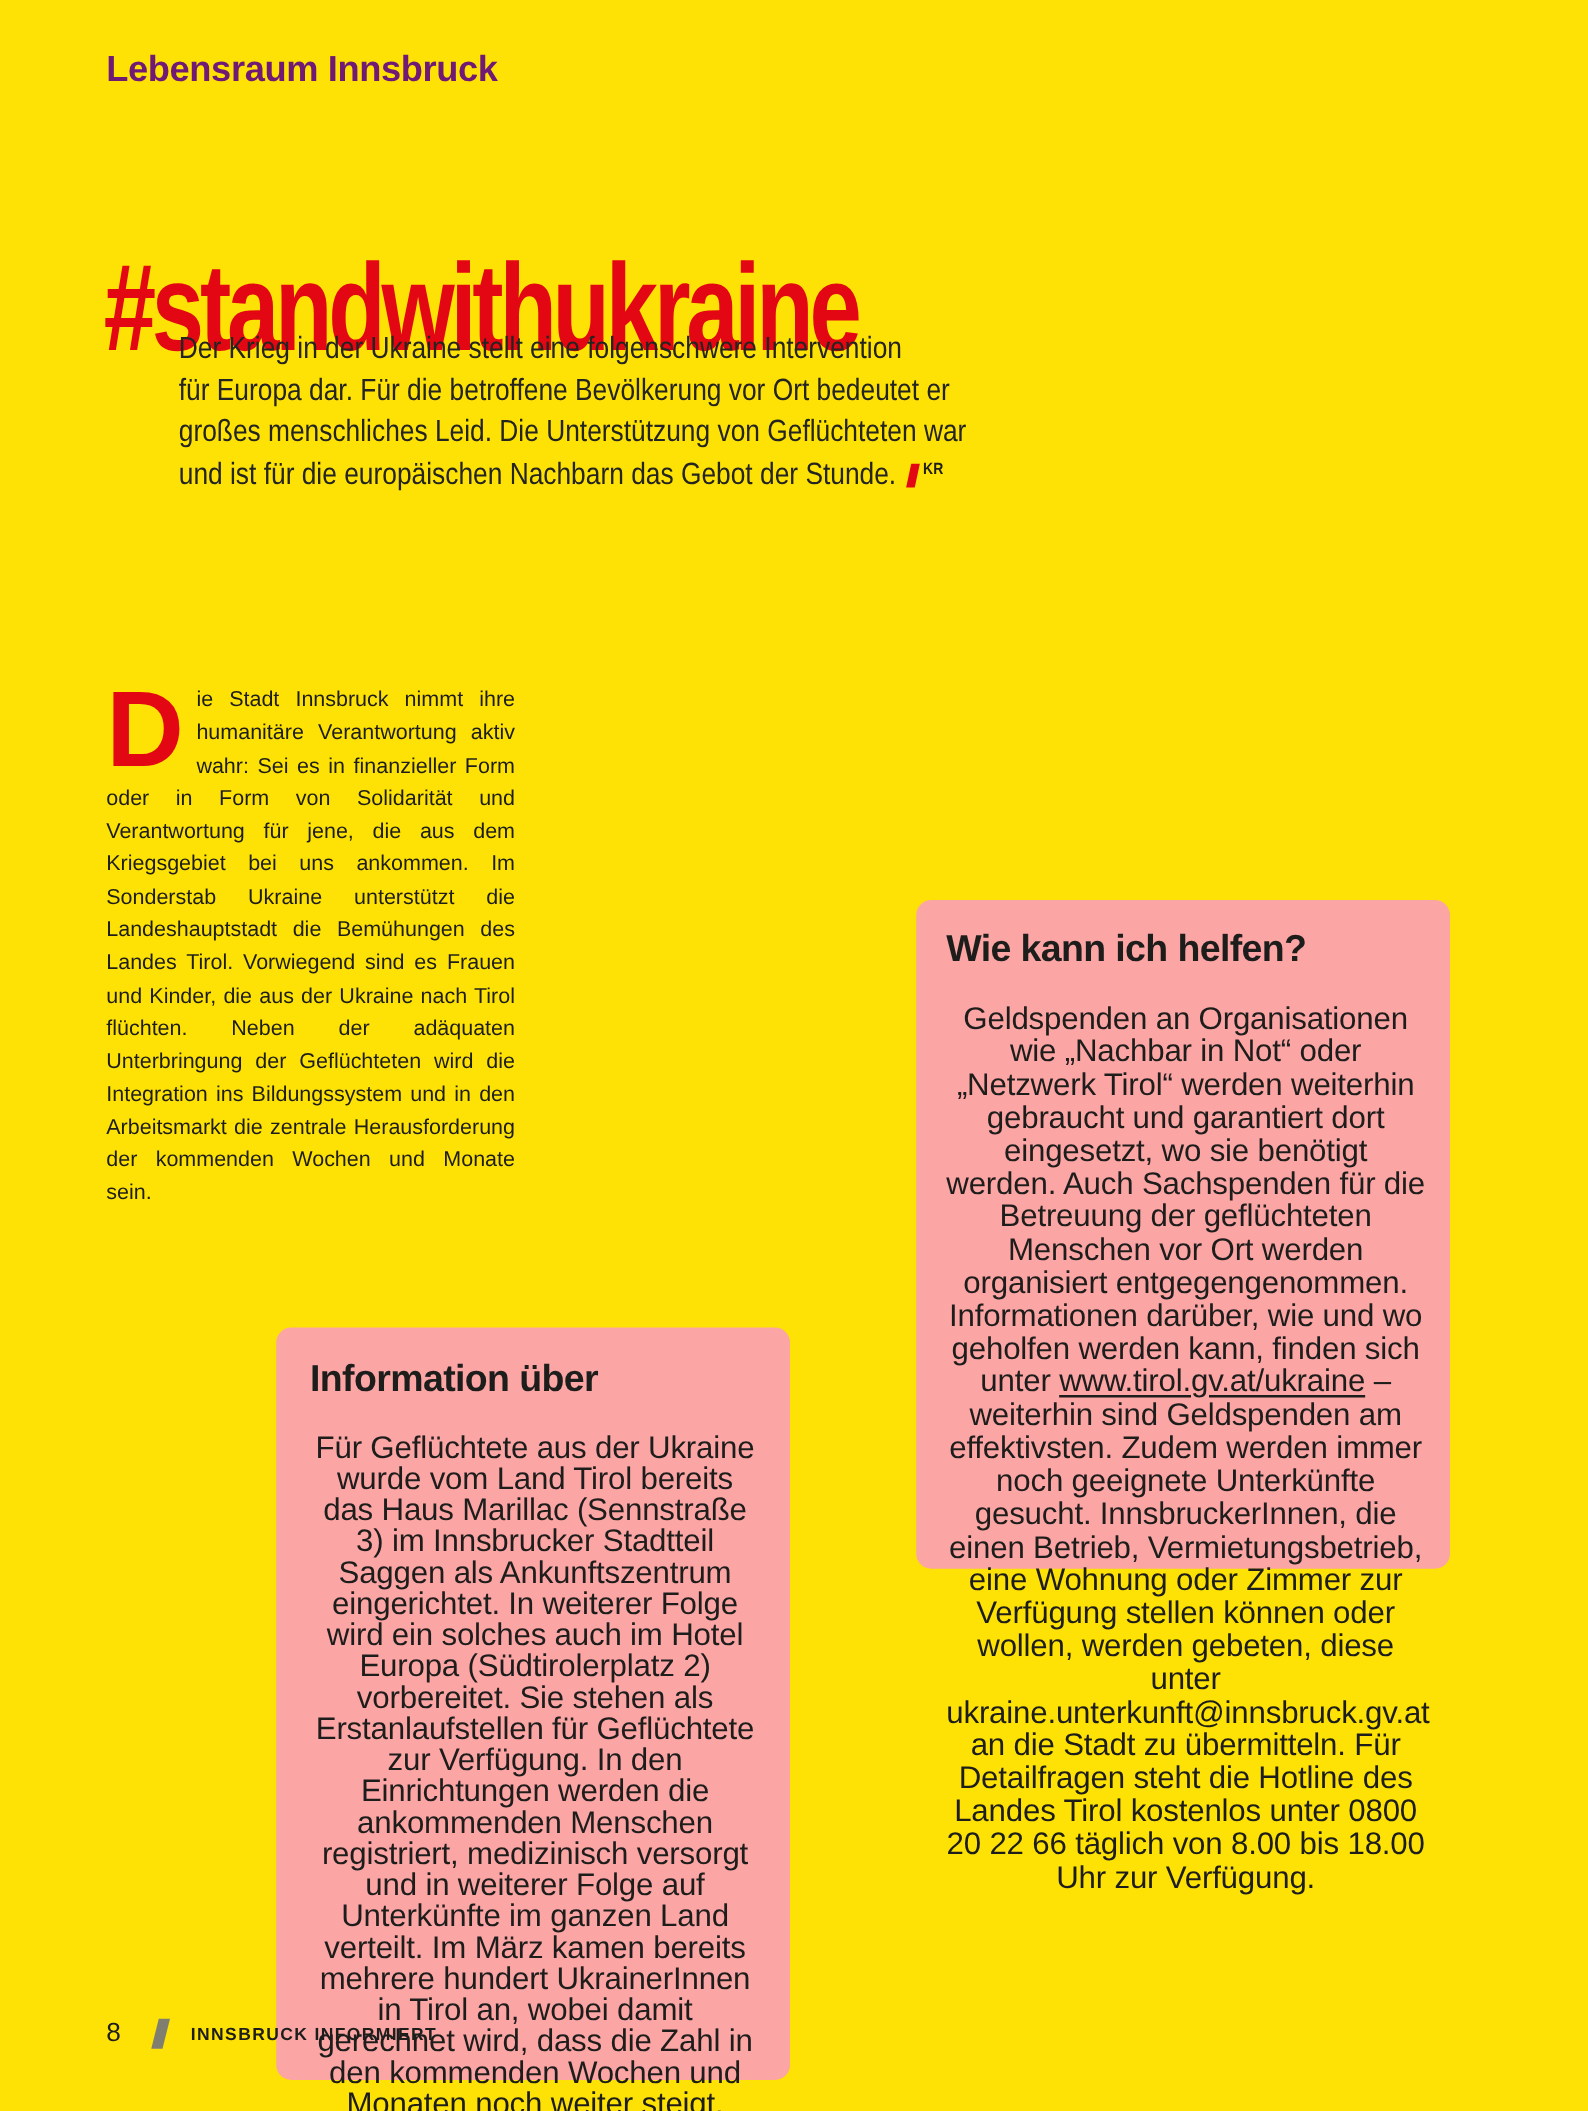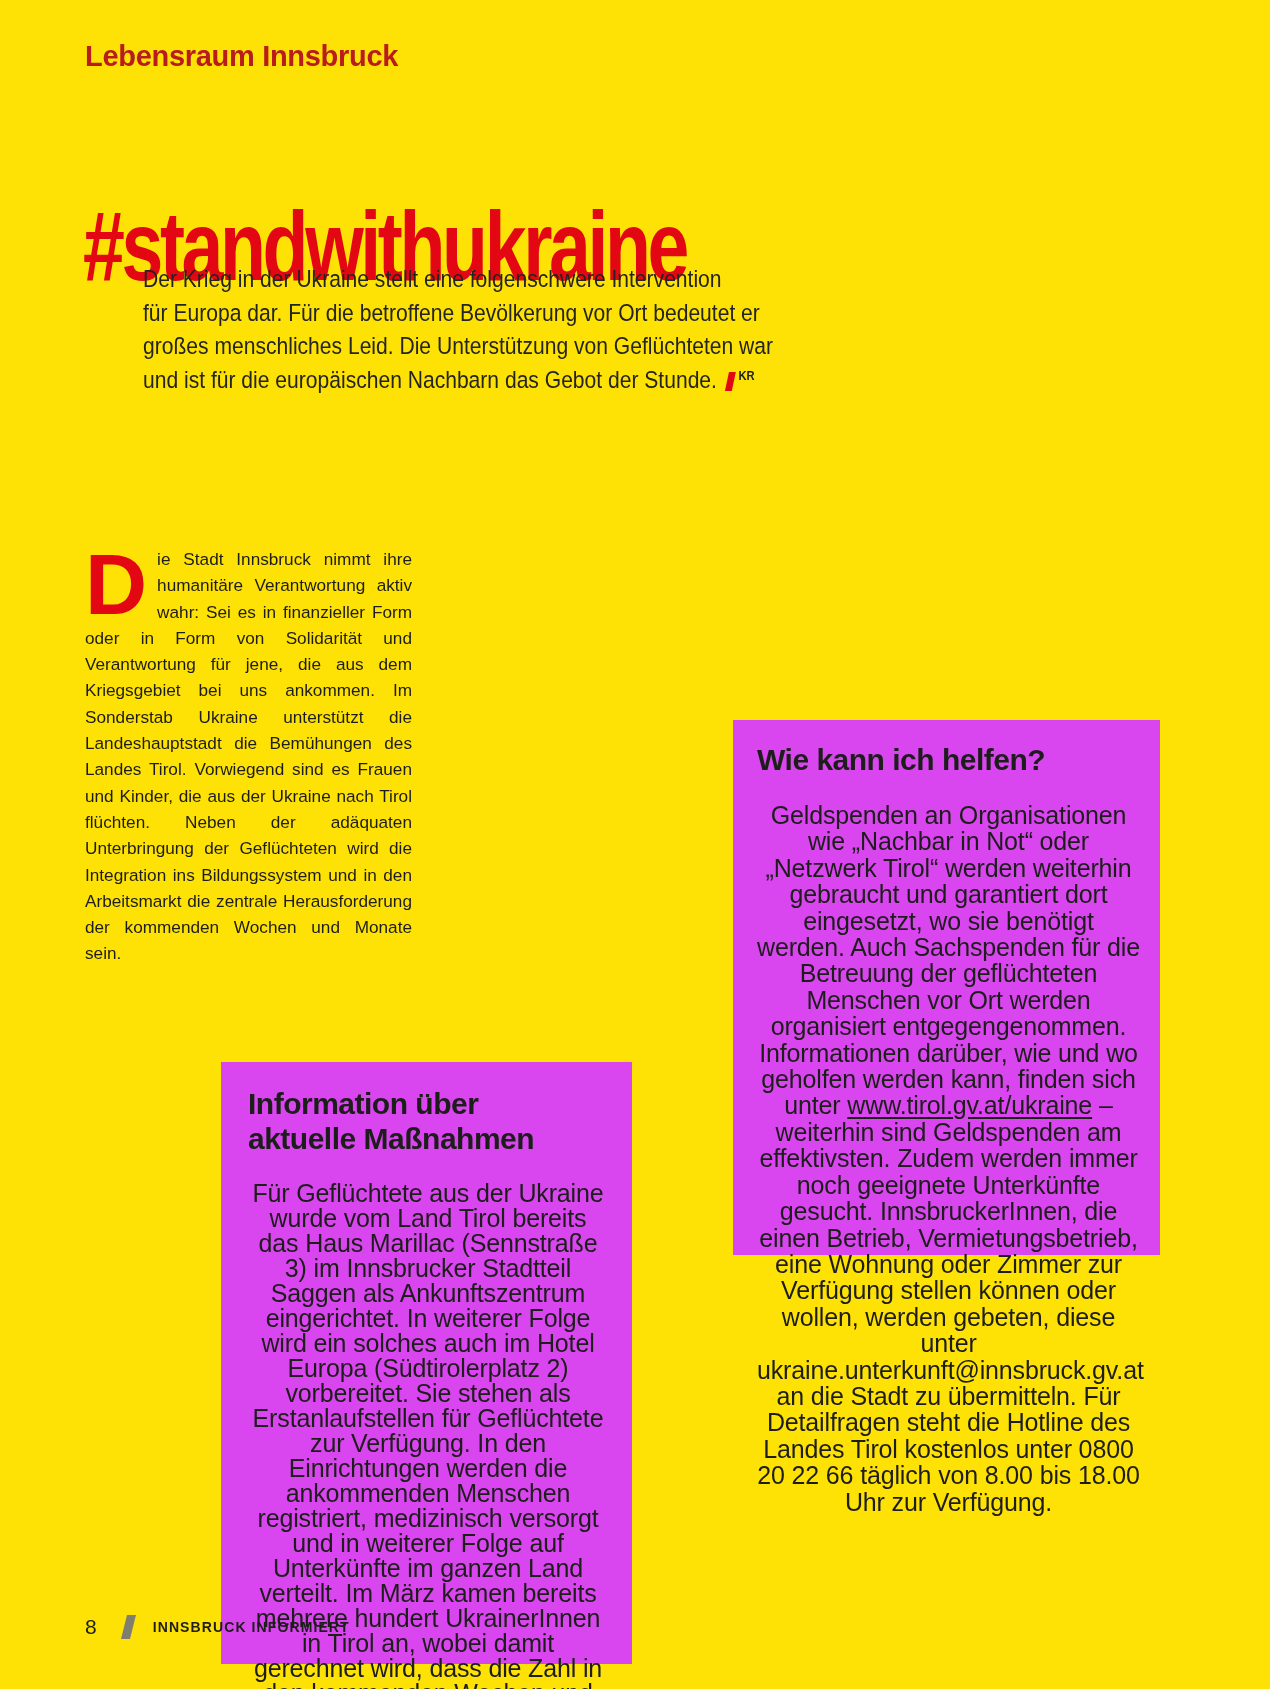--- a/index.html
+++ b/index.html
@@ -15,21 +15,21 @@
     font-family: "Liberation Sans", "DejaVu Sans", sans-serif;
     color: #1D1D1B;
   }
   .abs { position: absolute; }
 
   .section-label {
     left: 85px; top: 40px;
     font-size: 29px;
     font-weight: bold;
     letter-spacing: -0.3px;
-    color: #b91c1c;
+    color: #701a75;
   }
 
   .main-title {
     left: 83px; top: 130px;
     font-size: 99px;
     line-height: 1.0;
     font-weight: bold;
     color: #E30613;
     letter-spacing: -0.045em;
     white-space: nowrap;
@@ -78,21 +78,22 @@
     float: left;
     color: #E30613;
     font-weight: bold;
     font-size: 86px;
     line-height: 72px;
     height: 74px;
     margin: 2px 10px 0 0;
   }
 
   .white-box {
-    background: #d946ef;
+    background: #fca5a5;
+    border-radius: 12px;
   }
   .help-box {
     left: 733px; top: 720px;
     width: 427px; height: 535px;
     padding: 0;
     box-sizing: border-box;
   }
   .help-box .box-inner { padding: 22px 20px 0 24px; }
 
   .info-box {
@@ -175,21 +176,20 @@
   <div class="box-inner">
     <h2 class="box-title">Wie kann ich helfen?</h2>
     <p class="box-body" lang="de"><span>Geldspenden an Organisationen wie „Nachbar in Not“ oder „Netzwerk Tirol“ werden weiterhin gebraucht und garantiert dort eingesetzt, wo sie benötigt werden. Auch Sachspenden für die Betreuung der geflüchteten Menschen vor Ort werden organisiert entgegengenommen. Informationen darüber, wie und wo geholfen werden kann, finden sich unter </span><span class="inline-link">www.tirol.gv.at/ukraine</span><span> – weiterhin sind Geldspenden am effektivsten. Zudem werden immer noch geeignete Unterkünfte gesucht. InnsbruckerInnen, die einen Betrieb, Vermietungsbetrieb, eine Wohnung oder Zimmer zur Verfügung stellen können oder wollen, werden gebeten, diese unter ukraine.unterkunft@innsbruck.gv.at an die Stadt zu übermitteln. Für Detailfragen steht die Hotline des Landes Tirol kostenlos unter 0800 20 22 66 täglich von 8.00 bis 18.00 Uhr zur Verfügung.</span></p>
   </div>
 </div>
 
 <div class="abs white-box info-box">
   <div class="box-inner">
     <h2 class="box-title">
       <span>Information über</span><br>
-      <span>aktuelle Maßnahmen</span>
     </h2>
     <p class="box-body" lang="de">Für Geflüchtete aus der Ukraine wurde vom Land Tirol bereits das Haus Marillac (Sennstraße 3) im Innsbrucker Stadtteil Saggen als Ankunftszentrum eingerichtet. In weiterer Folge wird ein solches auch im Hotel Europa (Südtirolerplatz 2) vorbereitet. Sie stehen als Erstanlaufstellen für Geflüchtete zur Verfügung. In den Einrichtungen werden die ankommenden Menschen registriert, medizinisch versorgt und in weiterer Folge auf Unterkünfte im ganzen Land verteilt. Im März kamen bereits mehrere hundert UkrainerInnen in Tirol an, wobei damit gerechnet wird, dass die Zahl in den kommenden Wochen und Monaten noch weiter steigt.</p>
   </div>
 </div>
 
 <div class="abs footer">
   <span class="page-number">8</span>
   <span class="footer-slash"></span>
   <span class="magazine-name">INNSBRUCK INFORMIERT</span>
 </div>

